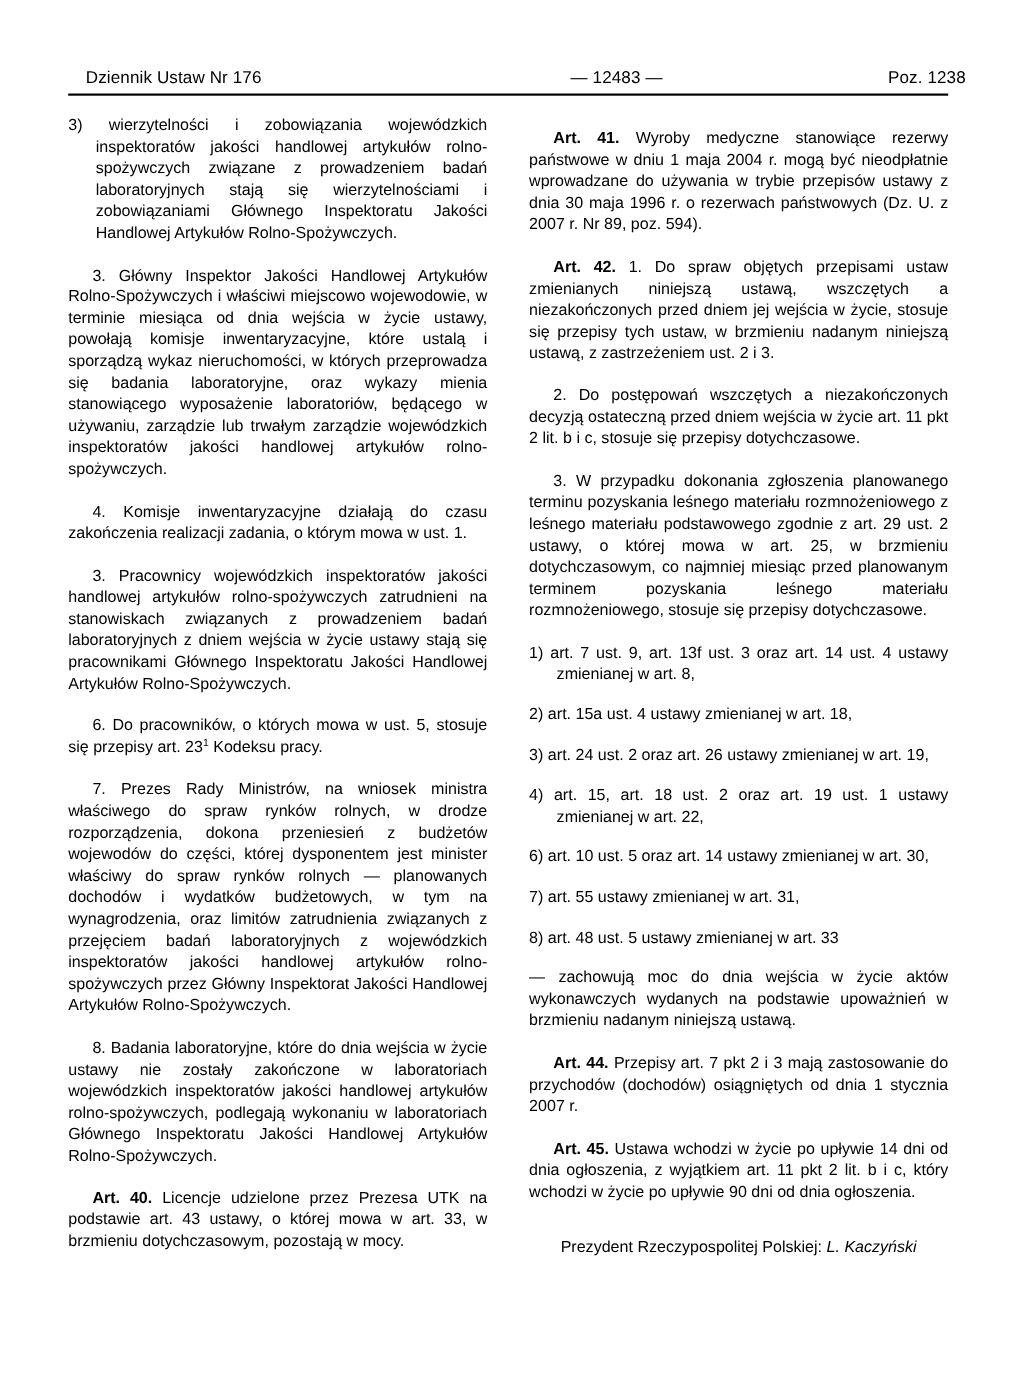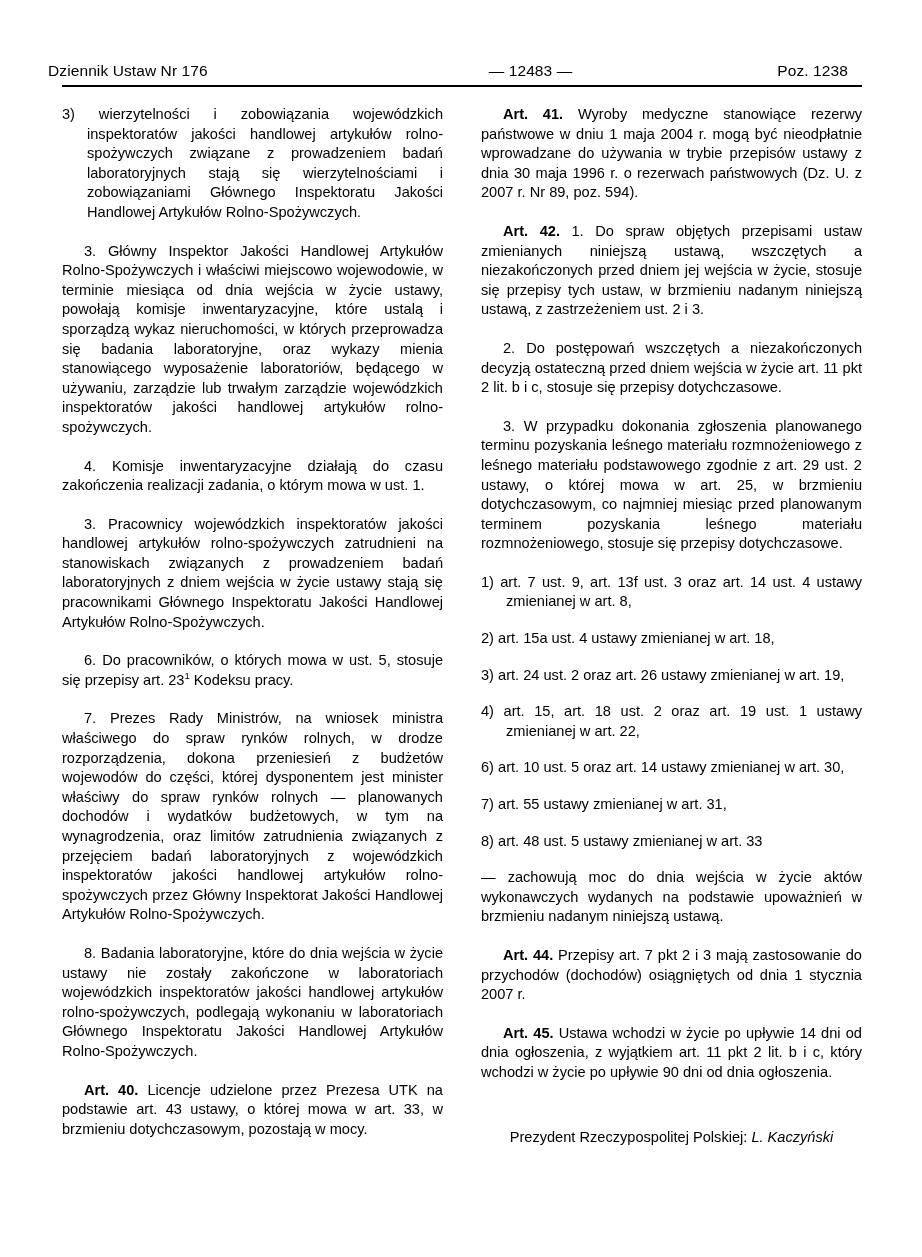--- a/index.html
+++ b/index.html
@@ -15,21 +15,21 @@
     background: #ffffff;
     font-family: "Liberation Sans", sans-serif;
     color: #000000;
     box-sizing: border-box;
     overflow: hidden;
   }
 
   
   .running-head {
     position: absolute;
-    left: 48px;
+    left: 78px;
     top: 62px;
     width: 800px;
     display: flex;
     align-items: baseline;
     justify-content: space-between;
     font-size: 15.5px;
     letter-spacing: .1px;
   }
   .running-head .rh-left  { white-space: nowrap; }
   .running-head .rh-center{ white-space: nowrap; margin-left: 76px; text-align: right; }
@@ -56,21 +56,21 @@
     width: 381px;
     font-size: 14.6px;
     line-height: 19.6px;
     text-align: justify;
     text-justify: inter-word;
     hyphens: manual;
   }
 
   
   .para {
-    margin: 0 0 19px 0;
+    margin: 12px 0 19px 0;
     text-indent: 22px;
   }
   .para.no-indent { text-indent: 0; }
 
   
   .hang {
     margin: 0 0 19px 0;
     padding-left: 25px;
     text-indent: -25px;
   }
@@ -78,21 +78,21 @@
 
   b, .bold { font-weight: bold; }
   sup {
     font-size: 9.5px;
     vertical-align: super;
     line-height: 0;
   }
 
   
   .signature {
-    margin-top: 45px;
+    margin-top: 30px;
     text-align: center;
     font-size: 14.6px;
     text-indent: 0;
   }
   .signature .name {
     font-style: italic;
   }
 </style>
 </head>
 <body>

